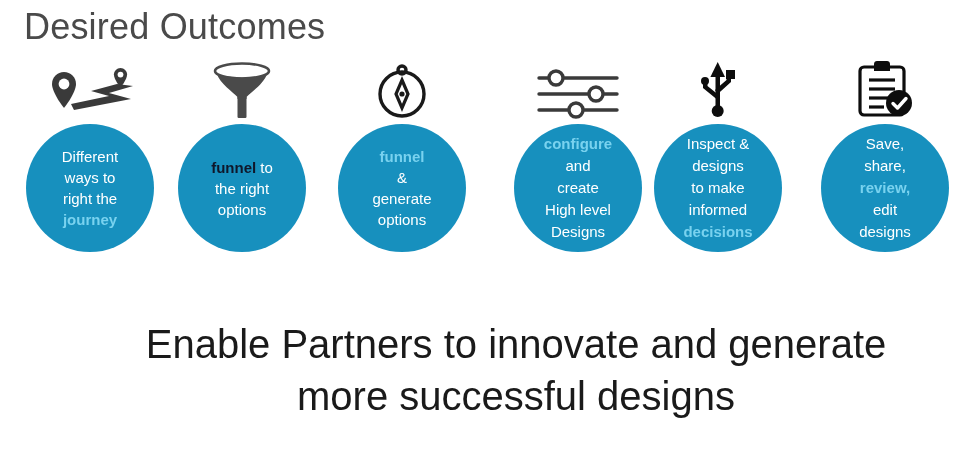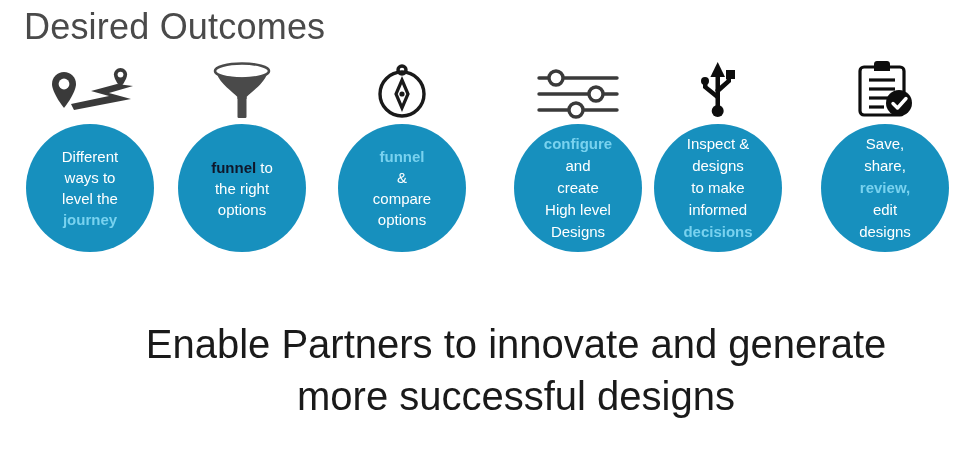--- a/index.html
+++ b/index.html
@@ -120,21 +120,21 @@
           <path d="M73.5 2 c-3.6 0 -6.6 3 -6.6 6.6 0 5 6.6 13 6.6 13 s6.6 -8 6.6 -13 C80.1 5 77.1 2 73.5 2 z"></path>
           <circle cx="73.5" cy="8.6" r="2.9" fill="#ffffff"></circle>
 
           <path d="M70 18 L44 25 L62 30 L24 38 L27 44 L84 33 L62 27 L86 20 Z"></path>
         </g>
       </svg>
     </div>
     <div class="outcome-circle lines-4">
       <span class="circle-line">Different</span>
       <span class="circle-line">ways to</span>
-      <span class="circle-line">level the</span>
+      <span class="circle-line">right the</span>
       <span class="circle-line hl">journey</span>
     </div>
   </div>
 
   <div class="outcome" style="left:162px;">
     <div class="outcome-icon">
       <svg width="62" height="58" viewBox="0 0 62 58">
         <g fill="#4a4a4a">
           <ellipse cx="31" cy="9" rx="27" ry="7.5" fill="none" stroke="#4a4a4a" stroke-width="2.6"></ellipse>
           <path d="M5.5 11 C9 22 22 30 26.5 35 L26.5 37 L35.5 37 L35.5 35 C40 30 53 22 56.5 11 C50 17 12 17 5.5 11 Z"></path>
@@ -156,21 +156,21 @@
           <circle cx="29" cy="10" r="4"></circle>
           <circle cx="29" cy="34" r="22"></circle>
         </g>
         <path d="M29 20 L35 34 L29 48 L23 34 Z" fill="none" stroke="#1a1a1a" stroke-width="3.2"></path>
         <circle cx="29" cy="34" r="2.6" fill="#1a1a1a"></circle>
       </svg>
     </div>
     <div class="outcome-circle lines-4">
       <span class="circle-line hl">funnel</span>
       <span class="circle-line">&amp;</span>
-      <span class="circle-line">compare</span>
+      <span class="circle-line">generate</span>
       <span class="circle-line">options</span>
     </div>
   </div>
 
   <div class="outcome" style="left:498px;">
     <div class="outcome-icon">
       <svg width="84" height="52" viewBox="0 0 84 52">
         <g stroke="#3a3a3a" stroke-width="3.4" fill="none" stroke-linecap="round">
           <line x1="3" y1="10" x2="81" y2="10"></line>
           <line x1="3" y1="26" x2="81" y2="26"></line>

